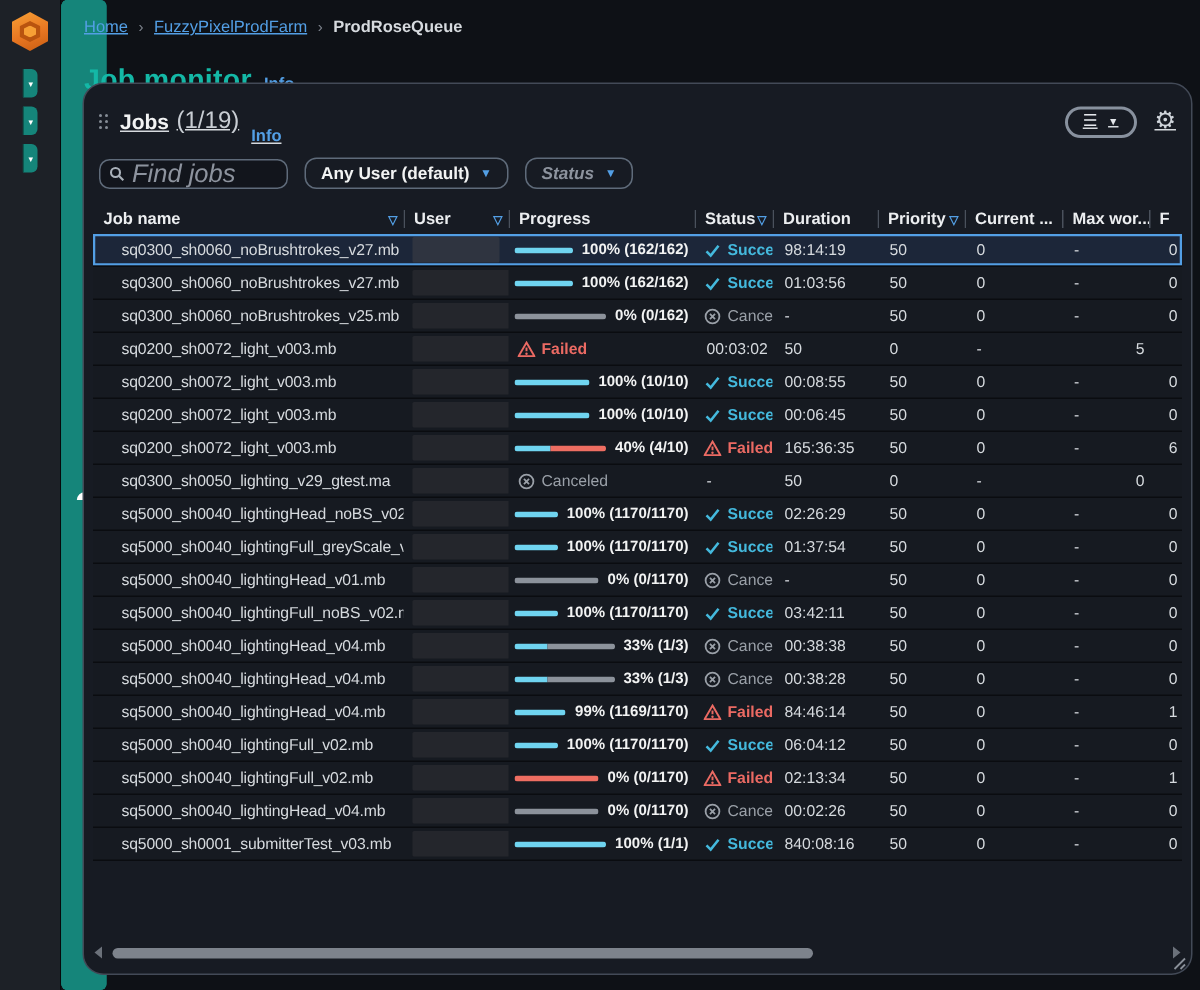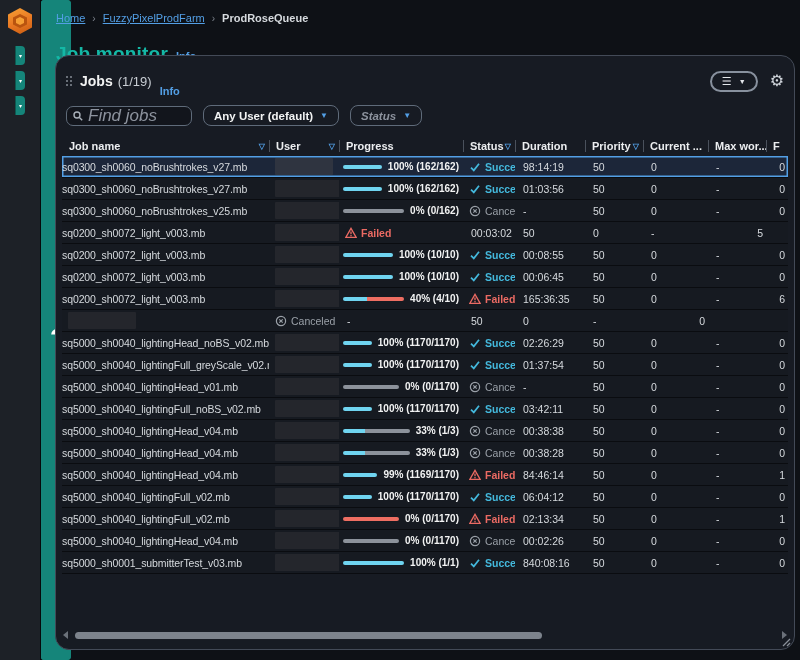--- a/index.html
+++ b/index.html
@@ -45,25 +45,25 @@
   .breadcrumb .sep { color:#7d838c; font-size:10px; }
   .breadcrumb .current { color:#d6dade; font-weight:bold; }
   .title-row { padding:6px 0 0 15px; display:flex; align-items:baseline; gap:8px; }
   .title-row h1 { font-size:19px; font-weight:bold; color:#14b8a6; letter-spacing:.2px; }
   .info-link { color:#539fe5; font-size:11px; font-weight:bold; cursor:pointer;margin-top:20px; }
   
   .panel {
     position:absolute; left:14px; top:55px; width:740px; height:595px;
     background:#171b23; border:1px solid #434a57; border-radius:14px;
   }
-  .panel-header { display:flex; align-items:center; padding:9px 10px 0 10px; }
+  .panel-header { display:flex; align-items:center; padding:9px 10px 0 10px;text-decoration:underline; }
   .drag-dots { display:grid; grid-template-columns:2px 2px; grid-gap:2px; margin-right:8px; cursor:grab; }
   .drag-dots i { width:2px; height:2px; border-radius:50%; background:#868d96; }
   .panel-title { font-size:14px; font-weight:bold; color:#f2f3f3; }
-  .panel-count { font-size:13px; color:#c8cdd3; margin-left:5px; }
+  .panel-count { font-size:16px; color:#c8cdd3; margin-left:5px; }
   .panel-header .info-link { margin-left:8px; }
   .panel-actions { margin-left:auto; display:flex; align-items:center; gap:12px; }
   .menu-btn {
     border:2px solid #88919e; border-radius:11px; height:21px; padding:0 10px;
     display:flex; align-items:center; gap:7px; color:#e4e7eb; cursor:pointer; background:transparent;
   }
   .menu-btn .bars { font-size:11px; line-height:1; }
   .menu-btn .caret { font-size:7px; }
   .gear { font-size:16px; color:#cfd4da; cursor:pointer; line-height:1; }
   
@@ -89,21 +89,21 @@
   .grid-row { display:grid; grid-template-columns:207px 70px 124px 52px 70px 58px 65px 58px minmax(0,1fr); }
   .thead { height:20px; align-items:center; }
   .th { position:relative; height:100%; display:flex; align-items:center; padding-left:7px;
         font-size:11px; font-weight:bold; color:#eceef0; white-space:nowrap; overflow:hidden; cursor:pointer; }
   .th:not(:first-child)::before { content:""; position:absolute; left:0; top:4px; bottom:4px; width:1px; background:#4a515c; }
   .funnel { margin-left:auto; margin-right:4px; color:#539fe5; font-size:8px; cursor:pointer; }
   .rows { }
   .row { height:22px; align-items:center; border-bottom:1px solid #0a0c10; background:#161a21; cursor:pointer; }
   .row.selected { background:#1c2639; box-shadow:inset 0 0 0 1.5px #539fe5; position:relative; z-index:2; }
   .cell { font-size:10.5px; color:#d6dade; white-space:nowrap; overflow:hidden; line-height:22px; }
-  .c-name { padding-left:0; letter-spacing:-.1px; }
+  .c-name { padding-left:19px; letter-spacing:-.1px; }
   .c-user { height:100%; padding:2px 0; }
   .redact { width:68px; height:100%; background:#24262c; border-radius:1px; margin-left:6px; }
   .row.selected .redact { background:#2f3440; width:58px; }
   .c-prog { display:flex; align-items:center; gap:6px; padding:0 4px; }
   .bar { flex:1; min-width:0; height:4px; border-radius:2px; overflow:hidden; display:flex; }
   .bar i { height:100%; }
   .ptext { font-size:10px; font-weight:bold; color:#f2f3f3; flex:none;text-align:center; }
   .c-status { display:flex; align-items:center; gap:4px; padding-left:6px; font-size:10.5px; font-weight:bold; }
   .c-status svg { flex:none; }
   .st-ok { color:#44b9dd; } .st-cancel { color:#9aa0a8; font-weight:normal; } .st-fail { color:#eb6a63; }
@@ -430,20 +430,21 @@
                 </svg>
                 <span>Failed</span>
               </div>
               <div class="cell c-num">165:36:35</div>
               <div class="cell c-num">50</div>
               <div class="cell c-num">0</div>
               <div class="cell c-num">-</div>
               <div class="cell c-f">6</div>
             </div>
             <div class="grid-row row">
+              <div class="cell c-name">sq0300_sh0050_lighting_v29_gtest.ma</div>
               <div class="cell c-user">
                 <div class="redact"></div>
               </div>
               <div class="cell c-status st-cancel">
                 <svg width="12" height="12" viewBox="0 0 12 12">
                   <circle cx="6" cy="6" r="4.6" fill="none" stroke="#9aa0a8" stroke-width="1.2"></circle>
                   <path d="M4.3 4.3 L7.7 7.7 M7.7 4.3 L4.3 7.7" stroke="#9aa0a8" stroke-width="1.2"></path>
                 </svg>
                 <span>Canceled</span>
               </div>

